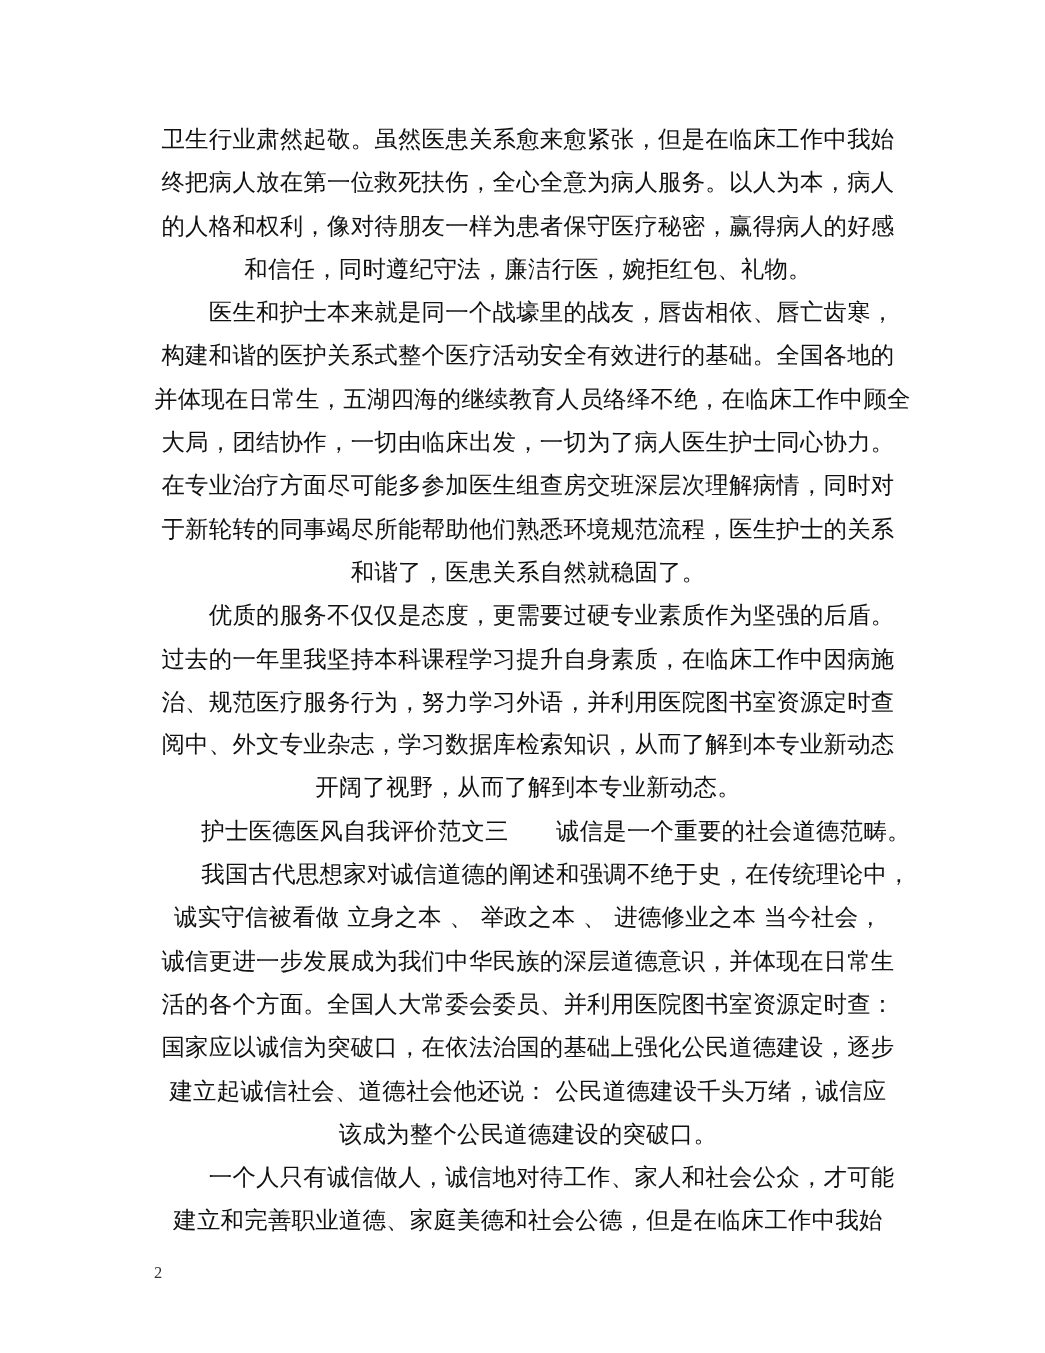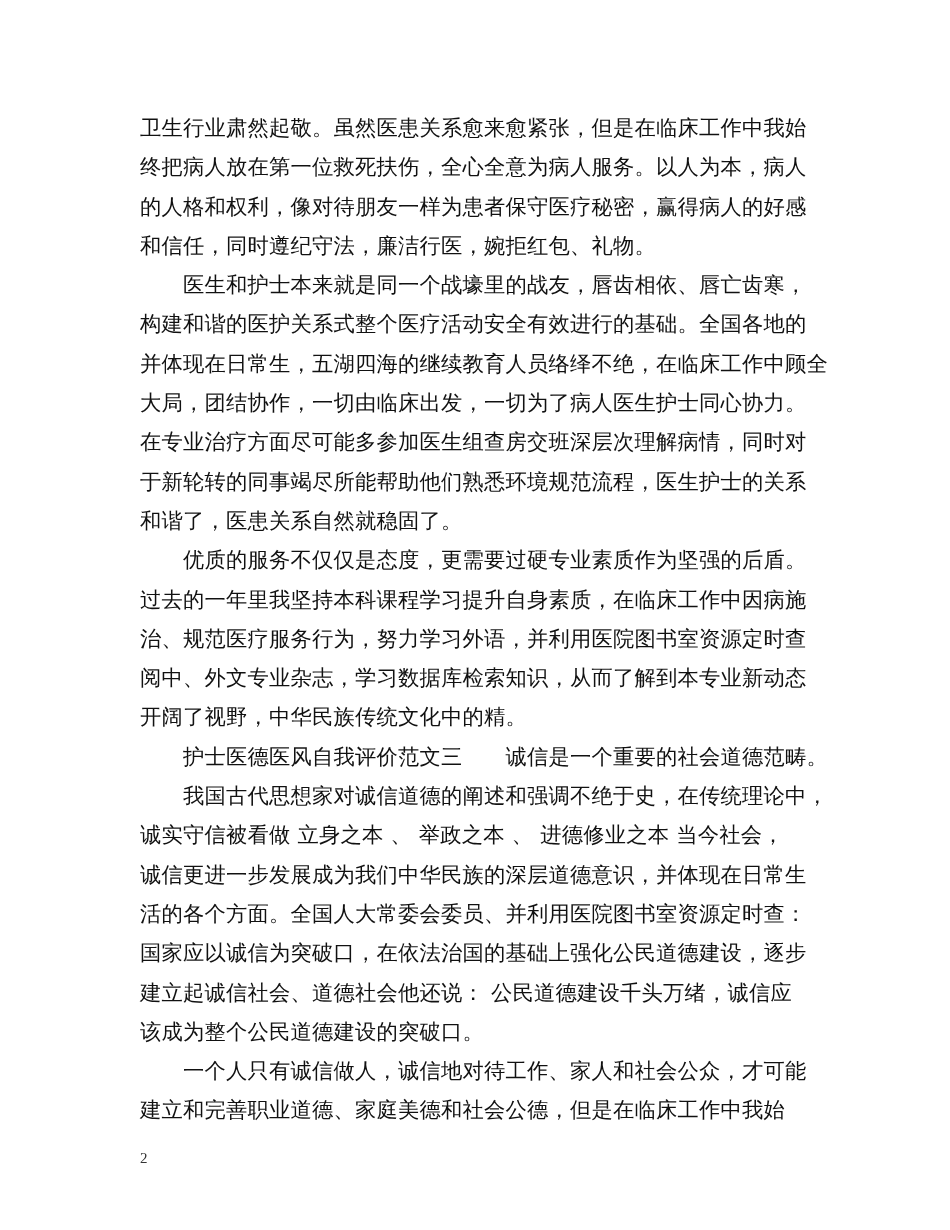--- a/index.html
+++ b/index.html
@@ -8,20 +8,21 @@
     position: absolute; left: 0; top: 0; width: 950px; height: 1230px; background: #ffffff;
   }
   .body-text {
     position: absolute; left: 140px; top: 112px; width: 680px;
     font-family: "DejaVu Serif", "Liberation Serif", serif;
     font-size: 21.3px; color: #111111;
   }
   .line {
     height: 39.3px; line-height: 32px; white-space: pre; display: block;
     letter-spacing: 0.2px;
+    text-align: center;
   }
   .line.indent { padding-left: 43px; }
   .page-number {
     position: absolute; left: 140px; top: 1150px;
     font-family: "Liberation Serif", "DejaVu Serif", serif;
     font-size: 15px; color: #333333;
   }
 </style>
 </head>
 <body>
@@ -36,21 +37,21 @@
       <span class="line">构建和谐的医护关系式整个医疗活动安全有效进行的基础。全国各地的</span>
       <span class="line">并体现在日常生，五湖四海的继续教育人员络绎不绝，在临床工作中顾全</span>
       <span class="line">大局，团结协作，一切由临床出发，一切为了病人医生护士同心协力。</span>
       <span class="line">在专业治疗方面尽可能多参加医生组查房交班深层次理解病情，同时对</span>
       <span class="line">于新轮转的同事竭尽所能帮助他们熟悉环境规范流程，医生护士的关系</span>
       <span class="line">和谐了，医患关系自然就稳固了。</span>
       <span class="line indent">优质的服务不仅仅是态度，更需要过硬专业素质作为坚强的后盾。</span>
       <span class="line">过去的一年里我坚持本科课程学习提升自身素质，在临床工作中因病施</span>
       <span class="line">治、规范医疗服务行为，努力学习外语，并利用医院图书室资源定时查</span>
       <span class="line">阅中、外文专业杂志，学习数据库检索知识，从而了解到本专业新动态</span>
-      <span class="line">开阔了视野，中华民族传统文化中的精。</span>
+      <span class="line">开阔了视野，从而了解到本专业新动态。</span>
       <span class="line indent">护士医德医风自我评价范文三　　诚信是一个重要的社会道德范畴。</span>
       <span class="line indent">我国古代思想家对诚信道德的阐述和强调不绝于史，在传统理论中，</span>
       <span class="line">诚实守信被看做 立身之本 、 举政之本 、 进德修业之本 当今社会，</span>
       <span class="line">诚信更进一步发展成为我们中华民族的深层道德意识，并体现在日常生</span>
       <span class="line">活的各个方面。全国人大常委会委员、并利用医院图书室资源定时查：</span>
       <span class="line">国家应以诚信为突破口，在依法治国的基础上强化公民道德建设，逐步</span>
       <span class="line">建立起诚信社会、道德社会他还说： 公民道德建设千头万绪，诚信应</span>
       <span class="line">该成为整个公民道德建设的突破口。</span>
       <span class="line indent">一个人只有诚信做人，诚信地对待工作、家人和社会公众，才可能</span>
       <span class="line">建立和完善职业道德、家庭美德和社会公德，但是在临床工作中我始</span>

